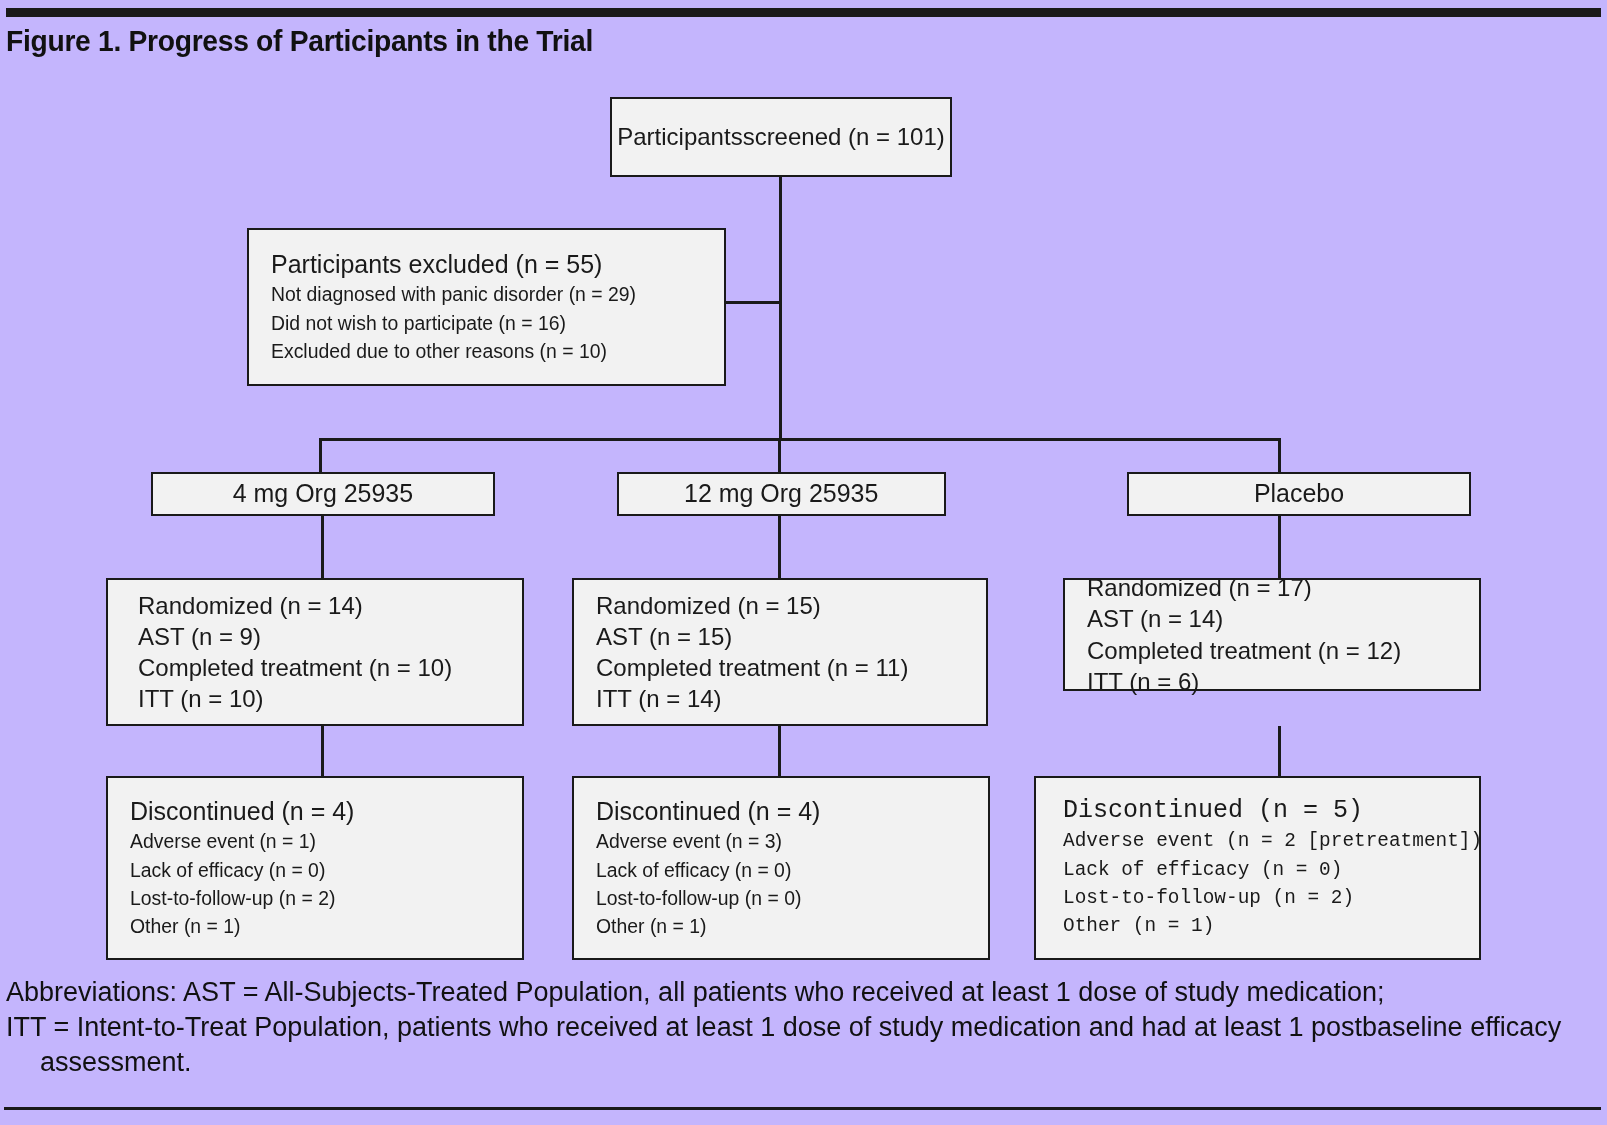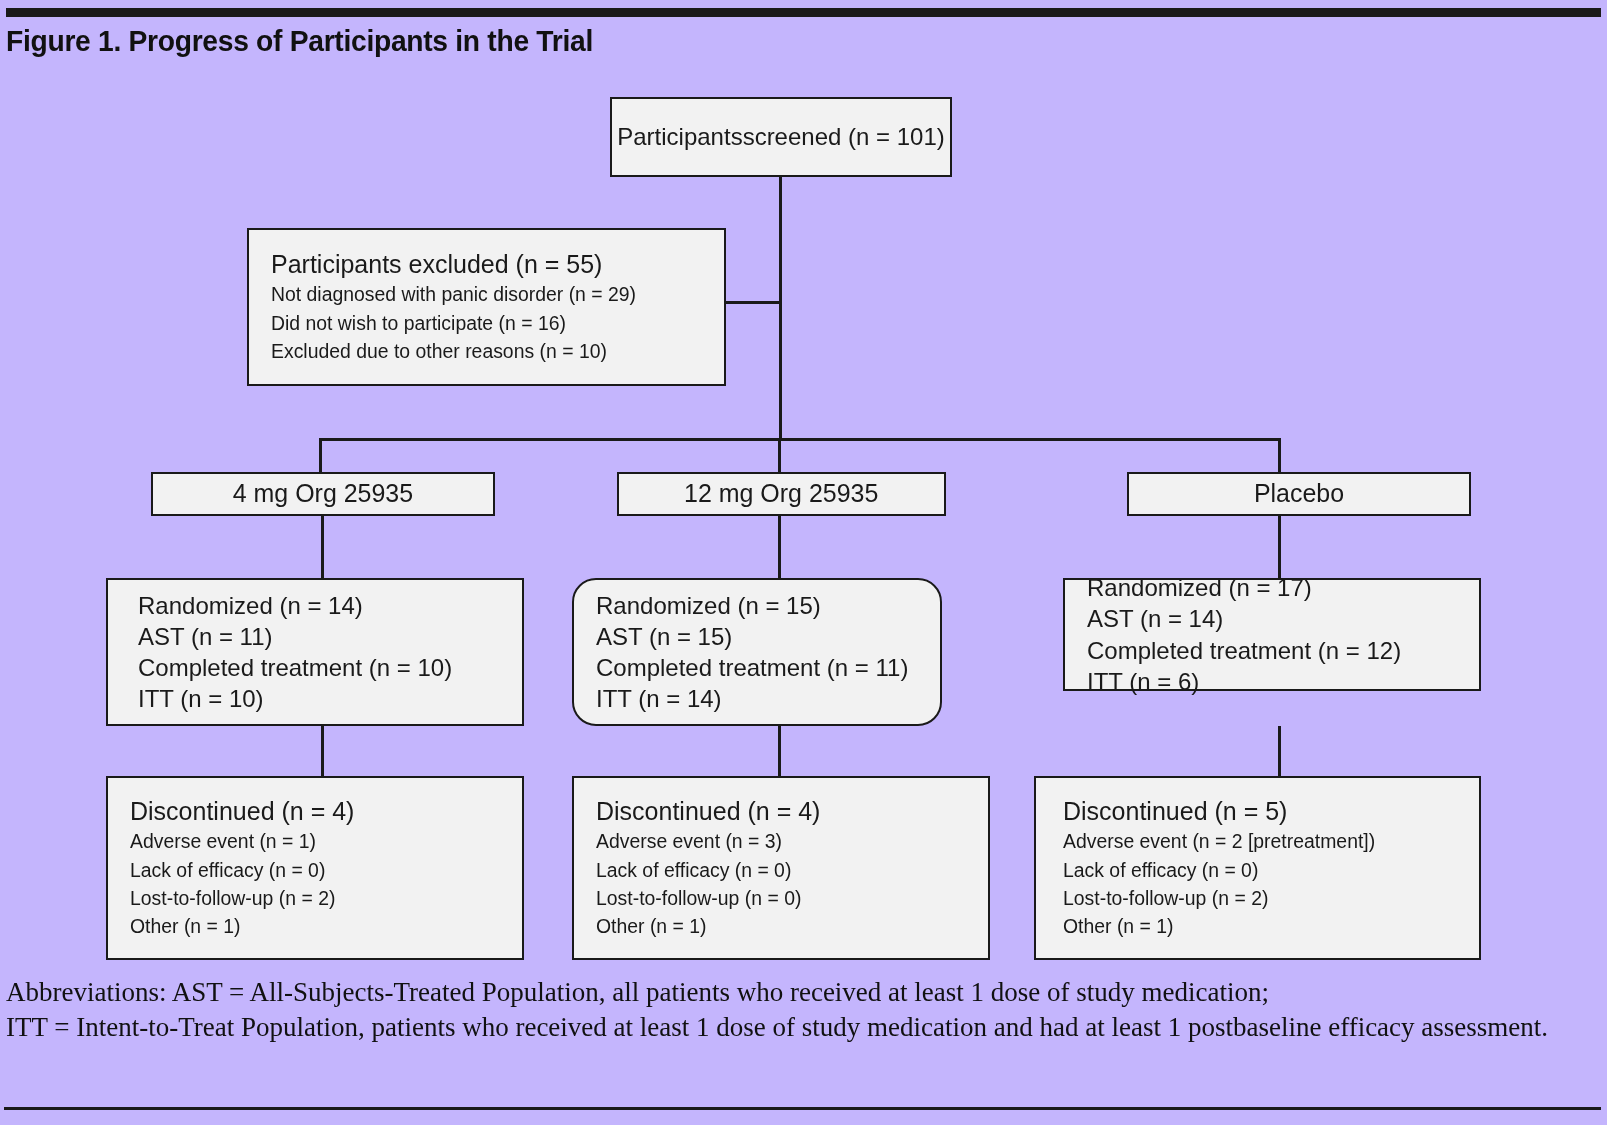--- a/index.html
+++ b/index.html
@@ -108,21 +108,21 @@
     height: 3px;
     background: #1a1a1a;
   }
 
   
   .footnote {
     position: absolute;
     left: 6px;
     top: 975px;
     width: 1596px;
-    font-family: Liberation Serif, serif;
+    font-family: Liberation Sans, sans-serif;
     font-size: 27px;
     line-height: 1.30;
     color: #111111;
   }
   .footnote p {
     margin: 0;
     padding-left: 34px;
     text-indent: -34px;
   }
 </style>
@@ -157,40 +157,40 @@
   <div class="vline" style="left:778px; top:438px; height:36px;"></div>
   <div class="vline" style="left:1278px; top:438px; height:36px;"></div>
 
   <div class="box box-center" style="left:151px; top:472px; width:344px; height:44px;">
     <div class="head-label">4 mg Org 25935</div>
   </div>
   <div class="vline" style="left:321px; top:516px; height:64px;"></div>
 
   <div class="box box-left" style="left:106px; top:578px; width:418px; height:148px; padding-left:30px;">
     <div class="line-md">Randomized (n = 14)</div>
-    <div class="line-md">AST (n = 11)</div>
+    <div class="line-md">AST (n = 9)</div>
     <div class="line-md">Completed treatment (n = 10)</div>
     <div class="line-md">ITT (n = 10)</div>
   </div>
   <div class="vline" style="left:321px; top:726px; height:52px;"></div>
 
   <div class="box box-left" style="left:106px; top:776px; width:418px; height:184px; padding-left:22px;">
     <div class="line-lg">Discontinued (n = 4)</div>
     <div class="line-sm">Adverse event (n = 1)</div>
     <div class="line-sm">Lack of efficacy (n = 0)</div>
     <div class="line-sm">Lost-to-follow-up (n = 2)</div>
     <div class="line-sm">Other (n = 1)</div>
   </div>
 
   <div class="box box-center" style="left:617px; top:472px; width:329px; height:44px;">
     <div class="head-label">12 mg Org 25935</div>
   </div>
   <div class="vline" style="left:778px; top:516px; height:64px;"></div>
 
-  <div class="box box-left" style="left:572px; top:578px; width:370px; height:148px; padding-left:22px;border-radius:24px;">
+  <div class="box box-left" style="left:572px; top:578px; width:416px; height:148px; padding-left:22px;">
     <div class="line-md">Randomized (n = 15)</div>
     <div class="line-md">AST (n = 15)</div>
     <div class="line-md">Completed treatment (n = 11)</div>
     <div class="line-md">ITT (n = 14)</div>
   </div>
   <div class="vline" style="left:778px; top:726px; height:52px;"></div>
 
   <div class="box box-left" style="left:572px; top:776px; width:418px; height:184px; padding-left:22px;">
     <div class="line-lg">Discontinued (n = 4)</div>
     <div class="line-sm">Adverse event (n = 3)</div>
@@ -205,21 +205,21 @@
   <div class="vline" style="left:1278px; top:516px; height:64px;"></div>
 
   <div class="box box-left" style="left:1063px; top:578px; width:418px; height:113px; padding-left:22px;">
     <div class="line-md">Randomized (n = 17)</div>
     <div class="line-md">AST (n = 14)</div>
     <div class="line-md">Completed treatment (n = 12)</div>
     <div class="line-md">ITT (n = 6)</div>
   </div>
   <div class="vline" style="left:1278px; top:726px; height:52px;"></div>
 
-  <div class="box box-left" style="left:1034px; top:776px; width:447px; height:184px; padding-left:27px;">
+  <div class="box box-left" style="left:1034px; top:776px; width:447px; height:184px; padding-left:27px;font-family:Liberation Mono, monospace;">
     <div class="line-lg">Discontinued (n = 5)</div>
     <div class="line-sm">Adverse event (n = 2 [pretreatment])</div>
     <div class="line-sm">Lack of efficacy (n = 0)</div>
     <div class="line-sm">Lost-to-follow-up (n = 2)</div>
     <div class="line-sm">Other (n = 1)</div>
   </div>
 
   <div class="footnote">
     <p>Abbreviations: AST = All-Subjects-Treated Population, all patients who received at least 1 dose of study medication;</p>
     <p>ITT = Intent-to-Treat Population, patients who received at least 1 dose of study medication and had at least 1 postbaseline efficacy assessment.</p>

